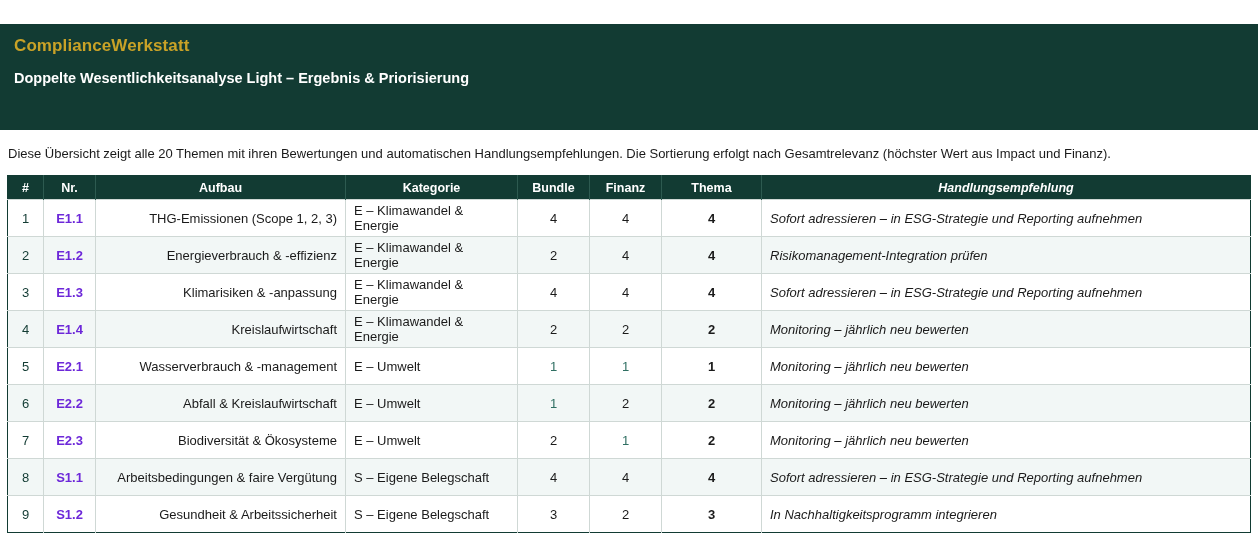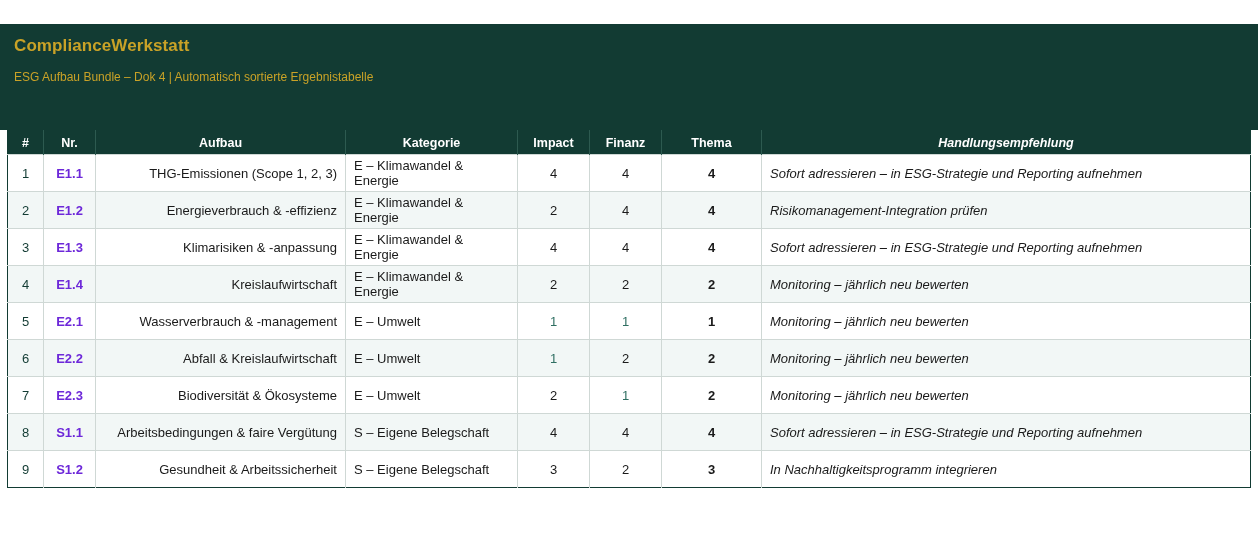--- a/index.html
+++ b/index.html
@@ -100,33 +100,34 @@
 
   .val-low { color: #2f6f62; }
 </style>
 </head>
 <body>
 
 <div class="page">
 
   <div class="header">
     <div class="brand">ComplianceWerkstatt</div>
-    <div class="doc-sub">ESG Aufbau Bundle – Dok 4 | Automatisch sortierte Ergebnistabelle</div>
+    <div class="doc-title">Doppelte Wesentlichkeitsanalyse Light – Ergebnis &amp; Priorisierung</div>
   </div>
 
+  <div class="intro">Diese Übersicht zeigt alle 20 Themen mit ihren Bewertungen und automatischen Handlungsempfehlungen. Die Sortierung erfolgt nach Gesamtrelevanz (höchster Wert aus Impact und Finanz).</div>
 
   <div class="table-wrap">
     <table class="result">
       <thead>
         <tr>
           <th class="c-idx">#</th>
           <th class="c-nr">Nr.</th>
           <th class="c-thema">Aufbau</th>
           <th class="c-kat">Kategorie</th>
-          <th class="c-imp">Impact</th>
+          <th class="c-imp">Bundle</th>
           <th class="c-fin">Finanz</th>
           <th class="c-ges">Thema</th>
           <th class="c-hand">Handlungsempfehlung</th>
         </tr>
       </thead>
       <tbody>
         <tr>
           <td class="c-idx">1</td>
           <td class="c-nr">E1.1</td>
           <td class="c-thema">THG-Emissionen (Scope 1, 2, 3)</td>

